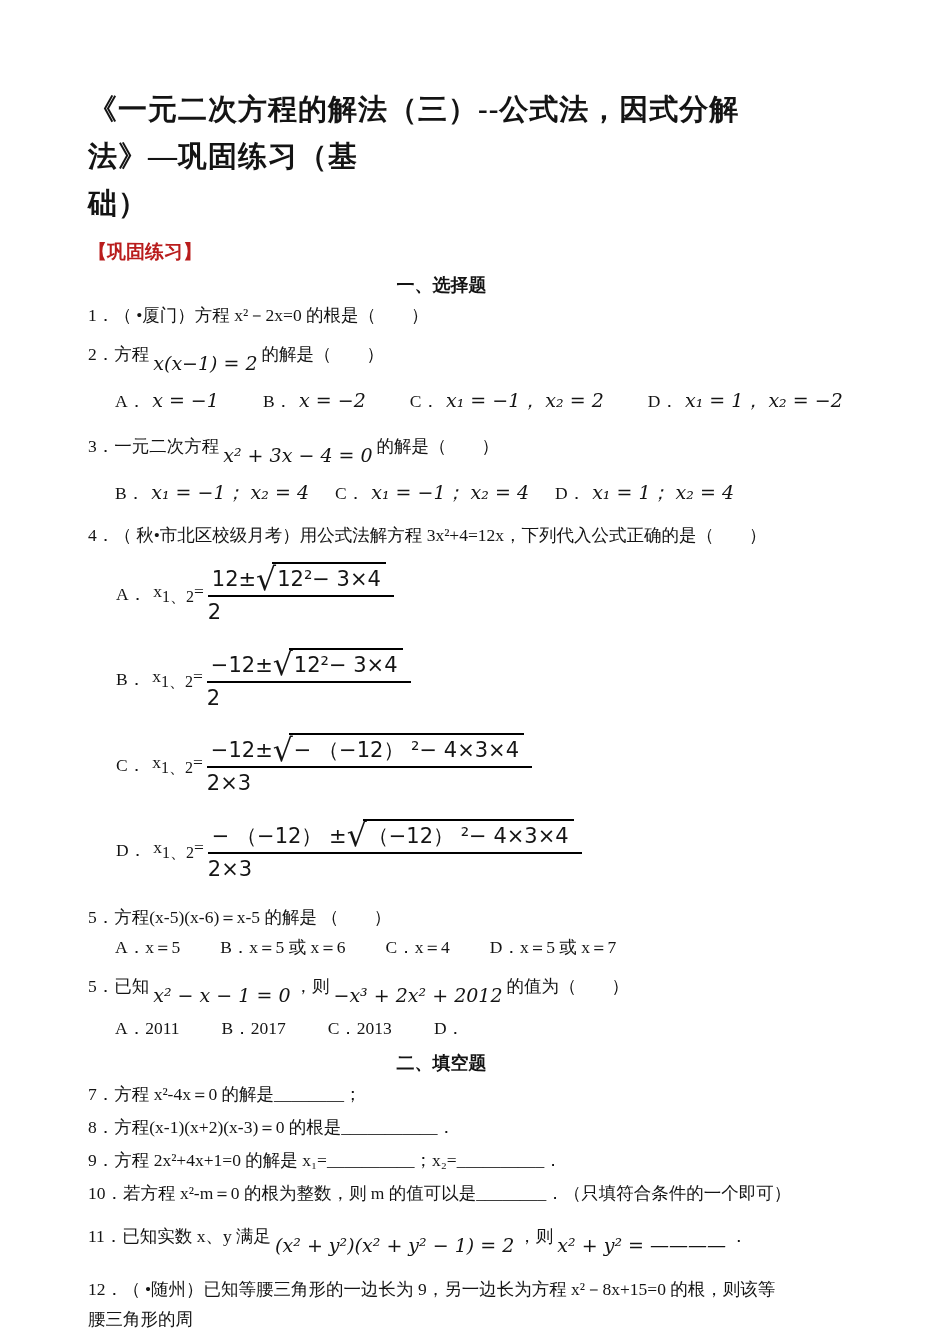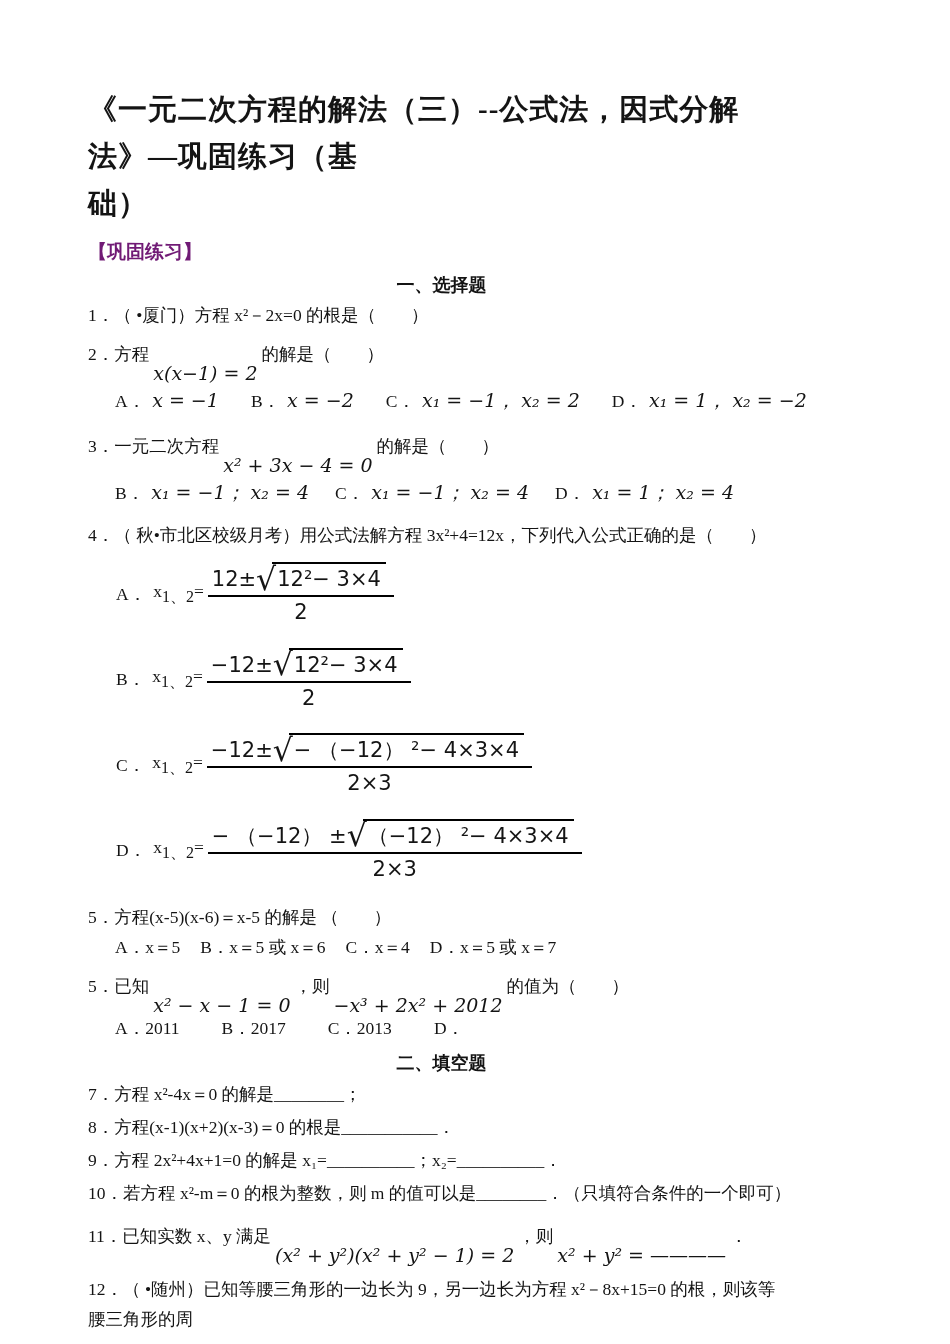--- a/index.html
+++ b/index.html
@@ -2,33 +2,33 @@
 <html><head>
 <meta charset="utf-8">
 <style>
   html,body{margin:0;padding:0;background:#ffffff;}
   .page{
     width:862px;height:1344px;box-sizing:border-box;background:#fff;
     padding:86px 70px 0 88px;overflow:hidden;color:#141414;
     font-family:"Liberation Serif","DejaVu Serif",serif;
   }
   .title{font-size:29px;line-height:47px;font-weight:700;margin:0 0 12px 0;letter-spacing:1px;}
-  .green-head{font-size:19px;font-weight:700;color:#701a75;margin:0 0 8px 0;}
+  .green-head{font-size:19px;font-weight:700;color:#b91c1c;margin:0 0 8px 0;}
   .sec-title{font-size:18px;font-weight:700;margin:6px 0 5px 3px;text-align:center;}
   .q{font-size:17.5px;margin:4px 0;line-height:26px;}
   .q.tall{line-height:30px;margin-top:10px;}
   .opts{display:flex;margin:2px 0 4px 27px;font-size:17.5px;column-gap:38px;line-height:26px;flex-wrap:nowrap;}
   .math{font-family:"DejaVu Serif",serif;font-style:italic;font-size:19px;}
-  .drop{position:relative;top:20px;margin:0 4px;}
-  .math-opts{column-gap:32px;margin-top:16px;margin-bottom:14px;line-height:30px;}
+  .drop{position:relative;top:10px;margin:0 4px;}
+  .math-opts{column-gap:44px;margin-top:16px;margin-bottom:14px;line-height:30px;}
   .opt{white-space:nowrap;}
   .opt-label{margin-right:7px;}
   .q4opt{display:flex;align-items:center;margin:14px 0 22px 28px;font-size:17.5px;}
   .q4var sub{font-size:16px;}
-  .frac{display:inline-block;text-align:center;margin-left:4px;font-family:"DejaVu Sans",sans-serif;font-size:21px;line-height:1.25;}
+  .frac{display:inline-block;text-align:left;margin-left:4px;font-family:"DejaVu Sans",sans-serif;font-size:21px;line-height:1.25;}
   .frac .num{display:block;border-bottom:2px solid #000;padding:0 8px 3px 4px;white-space:nowrap;}
   .frac .den{display:block;padding-top:2px;}
   .sqrt{white-space:nowrap;}
   .sqrt-glyph{display:inline-block;font-size:1.5em;line-height:0;vertical-align:-0.12em;margin-right:-4px;}
   .rad{display:inline-block;border-top:2px solid #000;padding:2px 5px 0 5px;}
   .fill-q{font-size:17.5px;margin:6px 0;line-height:27px;}
   .q11line{line-height:40px;margin-top:8px;}
   .q12line{line-height:30px;font-size:17.5px;margin:0;}
   .q12wrap{margin-top:18px;}
 </style>
@@ -92,21 +92,21 @@
   <div class="q4opt">
     <span class="opt-label">D．</span>
     <span class="q4var"><span>x</span><sub>1、2</sub><span>=</span></span>
     <span class="frac">
       <span class="num"><span>− （−12） ±</span><span class="sqrt"><span class="sqrt-glyph">√</span><span class="rad">（−12） ²− 4×3×4</span></span></span>
       <span class="den">2×3</span>
     </span>
   </div>
 
   <p class="q">5．方程(x-5)(x-6)＝x-5 的解是 （　　）</p>
-  <div class="opts" style="column-gap:20px">
+  <div class="opts" style="column-gap:40px">
     <span class="opt">A．x＝5</span>
     <span class="opt">B．x＝5 或 x＝6</span>
     <span class="opt">C．x＝4</span>
     <span class="opt">D．x＝5 或 x＝7</span>
   </div>
 
   <p class="q tall"><span>5．已知</span><span class="math drop">x² − x − 1 = 0</span><span>，则</span><span class="math drop">−x³ + 2x² + 2012</span><span>的值为（　　）</span></p>
   <div class="opts" style="column-gap:42px;margin-top:14px">
     <span class="opt">A．2011</span>
     <span class="opt">B．2017</span>

